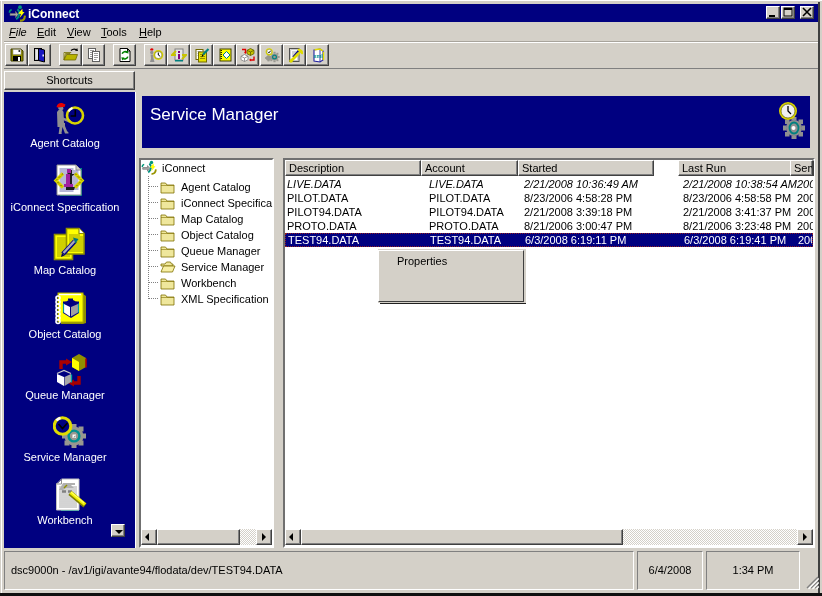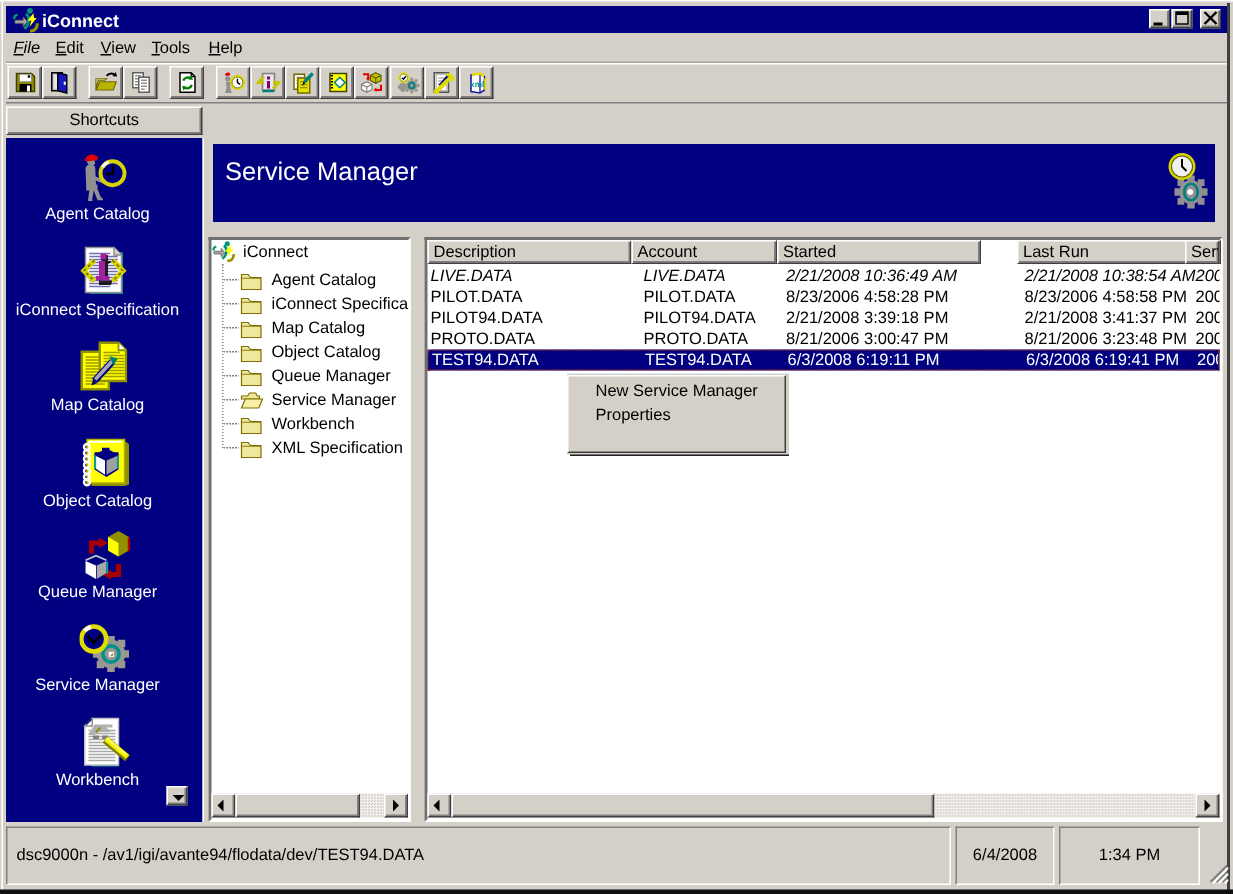--- a/index.html
+++ b/index.html
@@ -477,21 +477,20 @@
  <div class="abs sbtn" style="left:0;top:369px;">
       <i class="al"></i>
     </div>
  <div class="abs thumb" style="left:16px;top:369px;width:322px;height:16px;"></div>
  <div class="abs track" style="left:338px;top:369px;width:174px;height:16px;"></div>
  <div class="abs sbtn" style="left:512px;top:369px;">
       <i class="ar"></i>
     </div>
 </div>
 <div class="abs" id="cmenu">
-  <div>New Service Manager</div>
   <div>Properties</div>
 </div>
 <div class="abs spanel" style="left:4px;width:630px;padding-left:6px;">dsc9000n - /av1/igi/avante94/flodata/dev/TEST94.DATA</div>
 <div class="abs spanel" style="left:637px;width:66px;text-align:center;">6/4/2008</div>
 <div class="abs spanel" style="left:706px;width:94px;text-align:center;">1:34 PM</div>
 <div class="abs" id="grip"><svg width="13" height="14">
       <path d="M12,1 L1,12 M12,5 L5,12 M12,9 L9,12" stroke="#808080" stroke-width="1.4"></path>
       <path d="M13,2.5 L2.5,13 M13,6.5 L6.5,13 M13,10.5 L10.5,13" stroke="#fff" stroke-width="1.2"></path>
     </svg></div>
 <div class="abs" style="left:4px;top:41px;width:814px;height:1px;background:#a8a49c;"></div>

